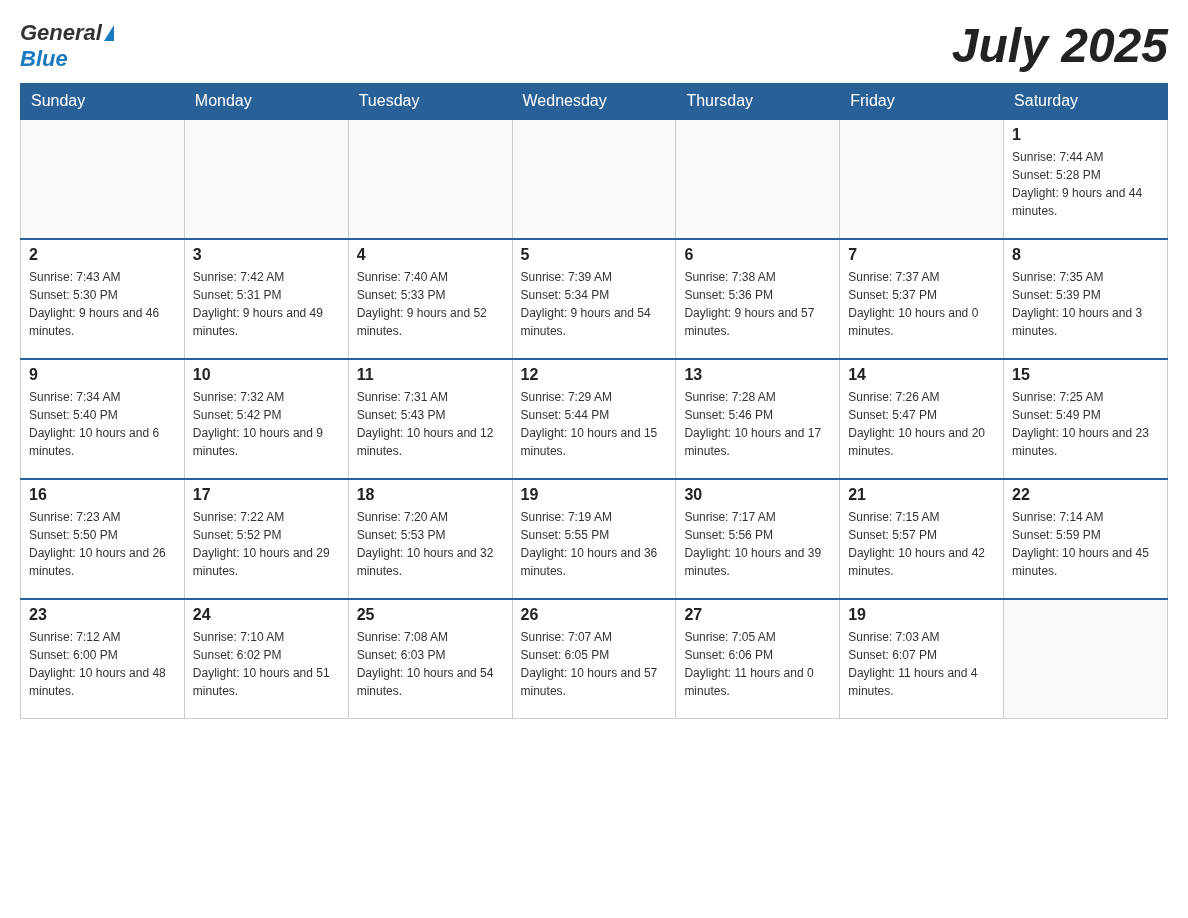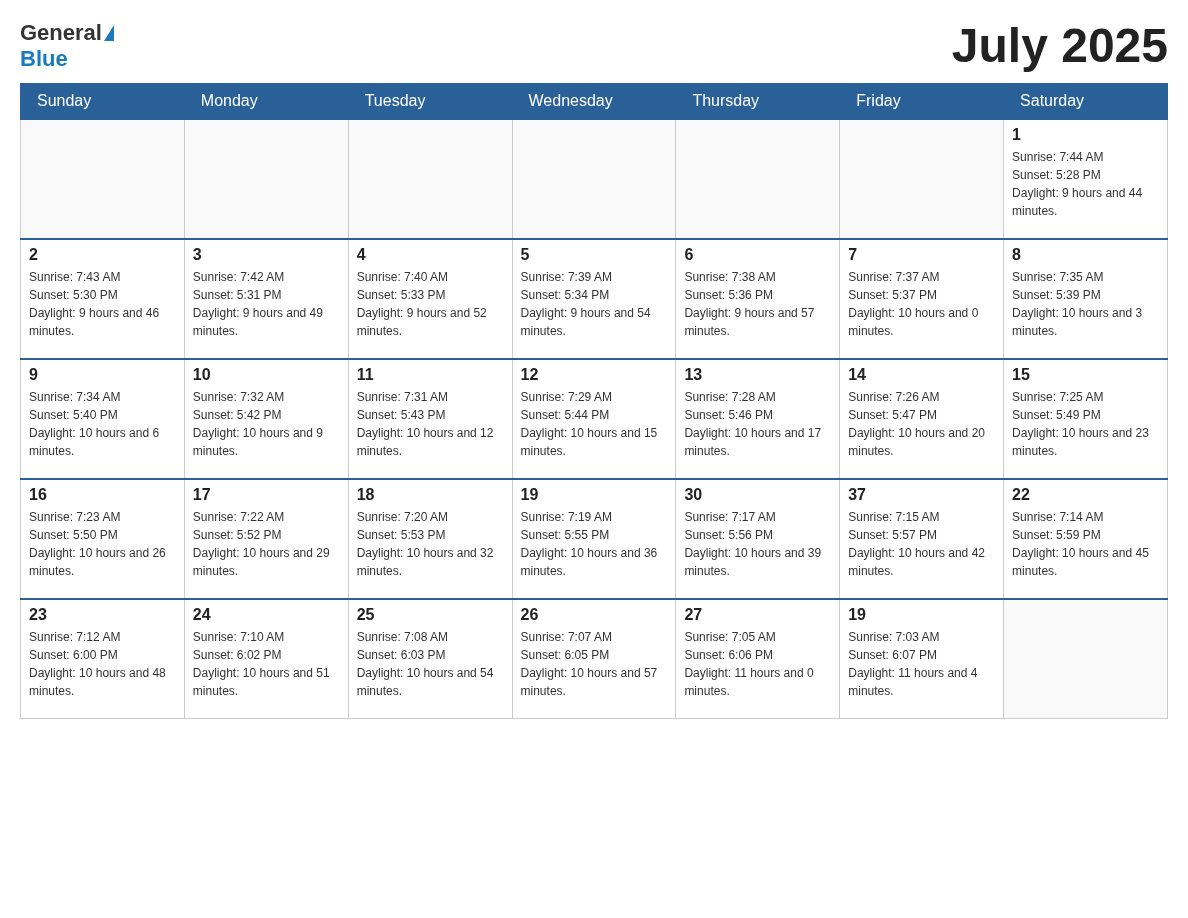--- a/index.html
+++ b/index.html
@@ -8,20 +8,21 @@
       background: #fff;
       padding: 20px;
       width: 1188px;
       min-height: 918px;
     }
     .header {
       display: flex;
       justify-content: space-between;
       align-items: flex-start;
       margin-bottom: 10px;
+      font-style: italic;
     }
     .logo {
       display: flex;
       flex-direction: column;
       align-items: flex-start;
     }
     .logo-text-general {
       font-size: 22px;
       font-weight: bold;
       color: #333;
@@ -61,21 +62,21 @@
     }
     .calendar {
       width: 100%;
       border-collapse: collapse;
       margin-top: 10px;
     }
     .calendar th {
       background-color: #2a6098;
       color: #fff;
       text-align: left;
-      padding: 8px 16px;
+      padding: 8px 10px;
       font-size: 16px;
       font-weight: normal;
       border: 1px solid #2a6098;
     }
     .calendar td {
       border: 1px solid #ccc;
       vertical-align: top;
       padding: 6px 8px;
       width: 14.28%;
       min-height: 110px;
@@ -218,21 +219,21 @@
         </td>
         <td>
           <span class="day-number">19</span>
           <div class="day-info">Sunrise: 7:19 AM<br>Sunset: 5:55 PM<br>Daylight: 10 hours and 36 minutes.</div>
         </td>
         <td>
           <span class="day-number">30</span>
           <div class="day-info">Sunrise: 7:17 AM<br>Sunset: 5:56 PM<br>Daylight: 10 hours and 39 minutes.</div>
         </td>
         <td>
-          <span class="day-number">37</span>
+          <span class="day-number">21</span>
           <div class="day-info">Sunrise: 7:15 AM<br>Sunset: 5:57 PM<br>Daylight: 10 hours and 42 minutes.</div>
         </td>
         <td>
           <span class="day-number">22</span>
           <div class="day-info">Sunrise: 7:14 AM<br>Sunset: 5:59 PM<br>Daylight: 10 hours and 45 minutes.</div>
         </td>
       </tr>
       <tr class="week-row">
         <td>
           <span class="day-number">23</span>

